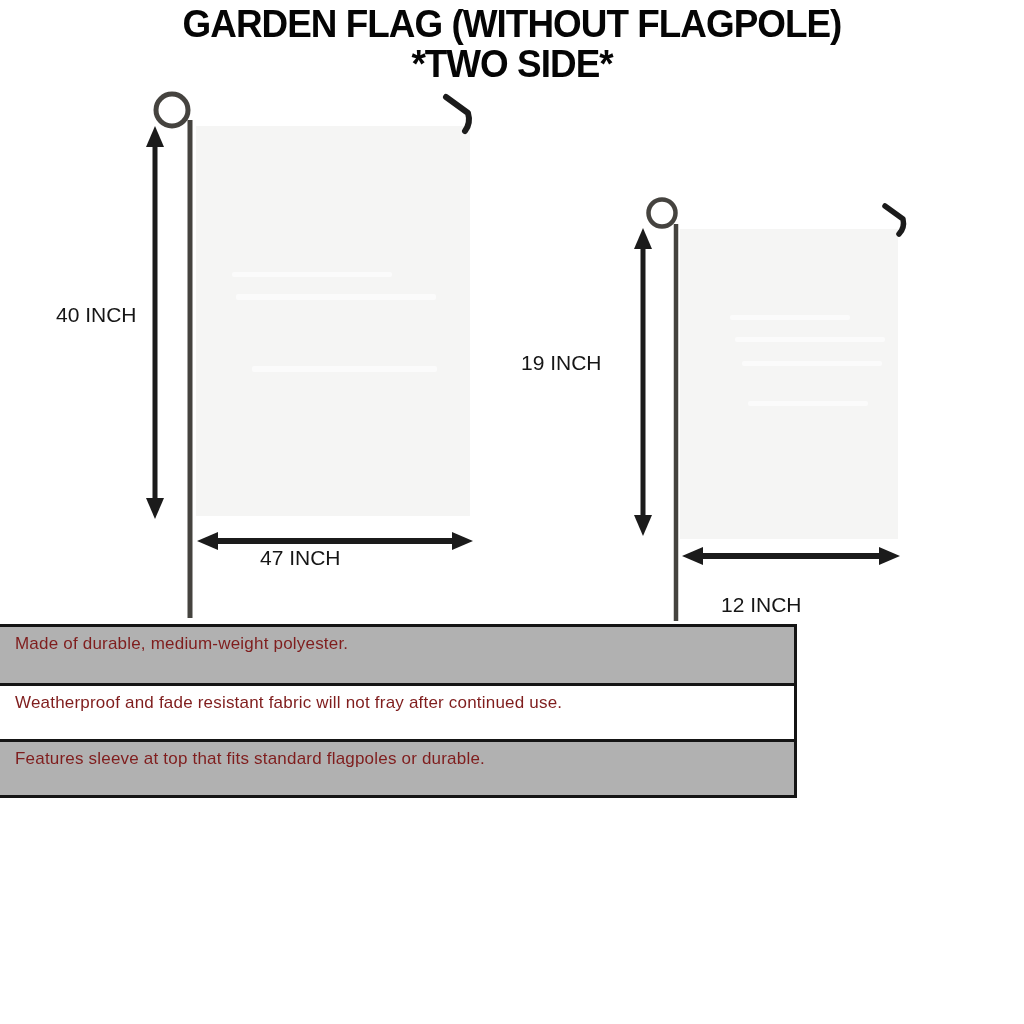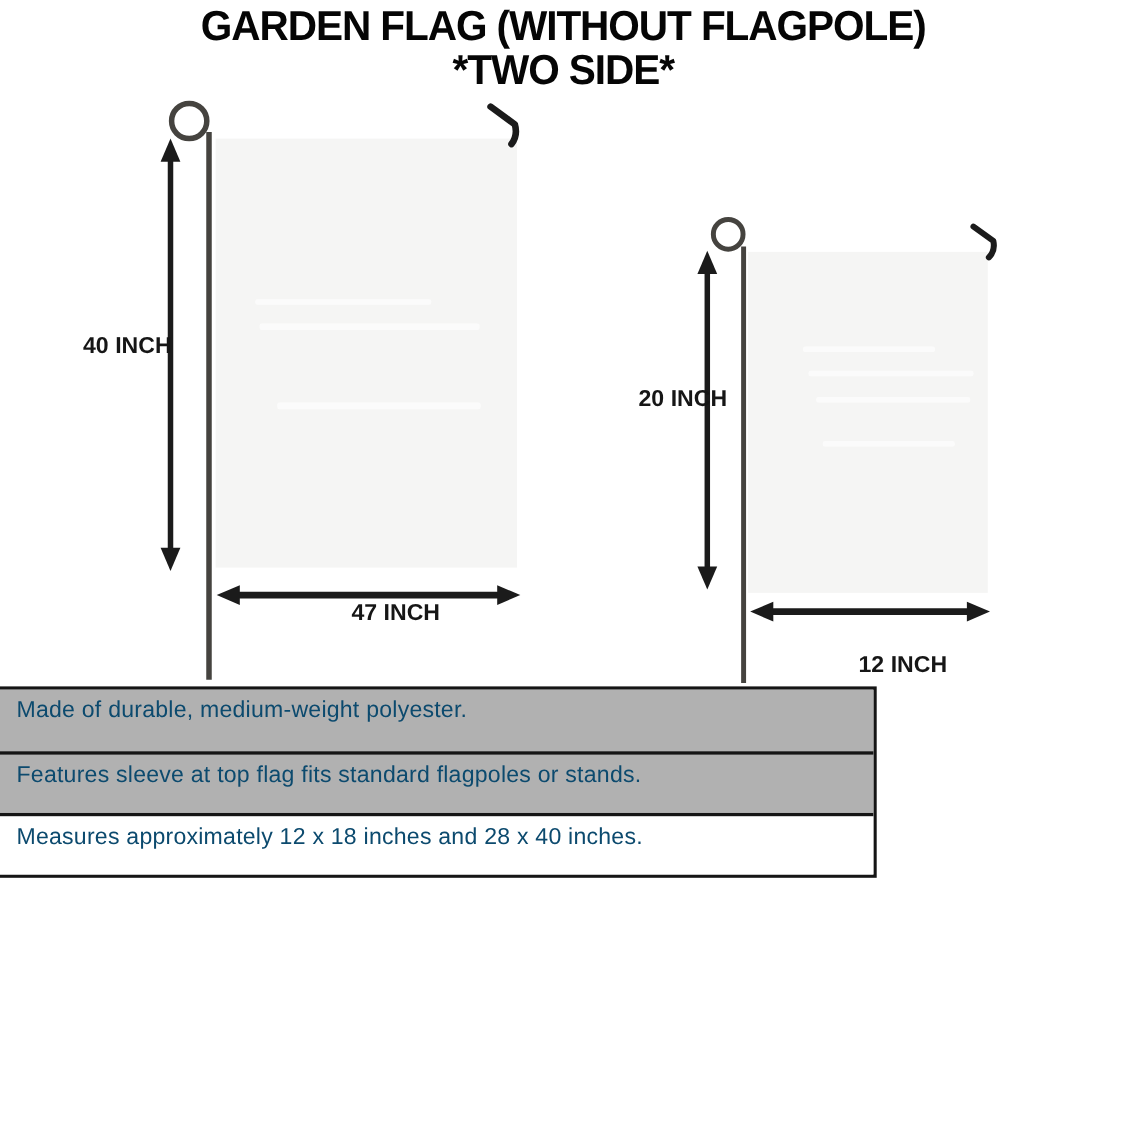--- a/index.html
+++ b/index.html
@@ -28,23 +28,23 @@
     transform: scaleX(0.97);
   }
 
   
   svg.diagram { position: absolute; top: 0; left: 0; }
 
   
   .dim-label {
     position: absolute;
     font-size: 21px;
-    font-weight: 700;
+    font-weight: 400;
     color: #161616;
-    text-align: right;
+    text-align: left;
     letter-spacing: 0px;
     white-space: nowrap;
   }
   .lbl-40 { left: 56px;  top: 303px; width: 100px; }
   .lbl-28 { left: 260px; top: 546px; width: 140px; }
   .lbl-18 { left: 521px; top: 351px; width: 140px; }
   .lbl-12 { left: 721px; top: 561px; width: 140px; margin-top: 32px; }
 
   
   .spec-table {
@@ -53,23 +53,23 @@
     top: 624px;
     width: 800px;
     border: 3px solid #151515;
     box-sizing: border-box;
     background: #ffffff;
   }
   .spec-row {
     height: 56px;
     box-sizing: border-box;
     padding: 7px 10px 0 15px;
-    font-size: 21px;
+    font-size: 17px;
     font-weight: 400;
-    color: #0c4a6e;
+    color: #7f1d1d;
     letter-spacing: 0.2px;
     border-top: 3px solid #151515;
     background: #ffffff;
   }
   .spec-row:first-child { border-top: none; }
   .spec-row.shaded { background: #b1b1b1; }
 </style>
 </head>
 <body>
 
@@ -132,22 +132,22 @@
       <g fill="#1b1b1b">
         <line x1="693" y1="556" x2="889" y2="556" stroke="#1b1b1b" stroke-width="6"></line>
         <polygon points="682,556 703,547 703,565"></polygon>
         <polygon points="900,556 879,547 879,565"></polygon>
       </g>
     </g>
   </svg>
 
   <div class="dim-label lbl-40">40 INCH</div>
   <div class="dim-label lbl-28">47 INCH</div>
-  <div class="dim-label lbl-18">20 INCH</div>
+  <div class="dim-label lbl-18">19 INCH</div>
   <div class="dim-label lbl-12">12 INCH</div>
 
   <div class="spec-table">
     <div class="spec-row shaded">Made of durable, medium-weight polyester.</div>
-    <div class="spec-row shaded">Features sleeve at top flag fits standard flagpoles or stands.</div>
-    <div class="spec-row">Measures approximately 12 x 18 inches and 28 x 40 inches.</div>
+    <div class="spec-row">Weatherproof and fade resistant fabric will not fray after continued use.</div>
+    <div class="spec-row shaded">Features sleeve at top that fits standard flagpoles or durable.</div>
   </div>
 
 </div>
 
 </body></html>

